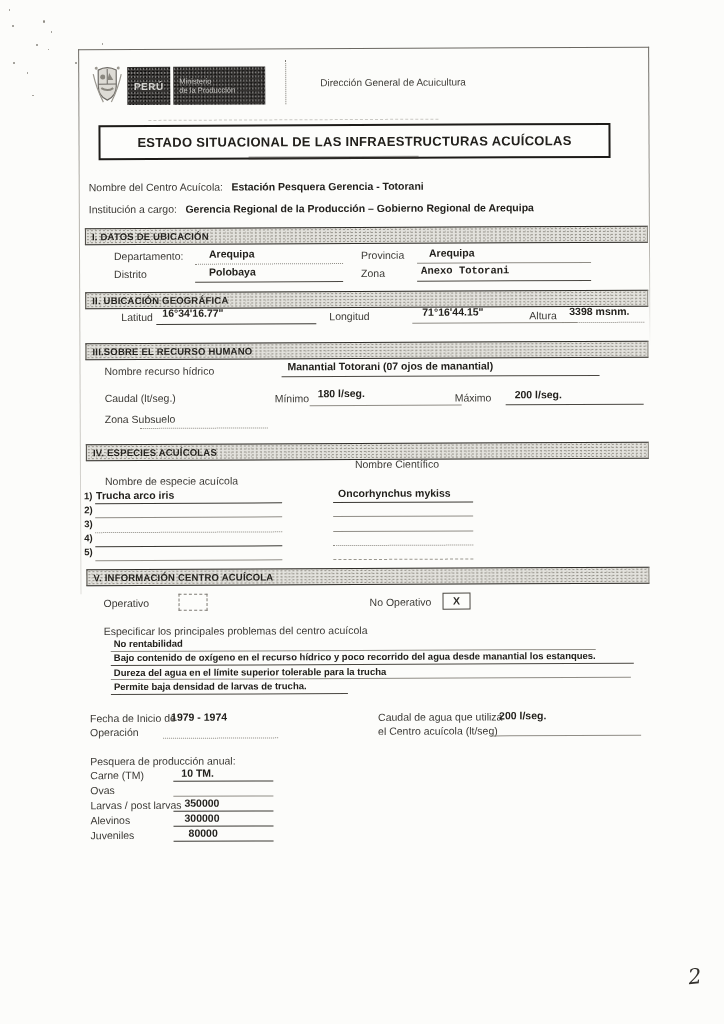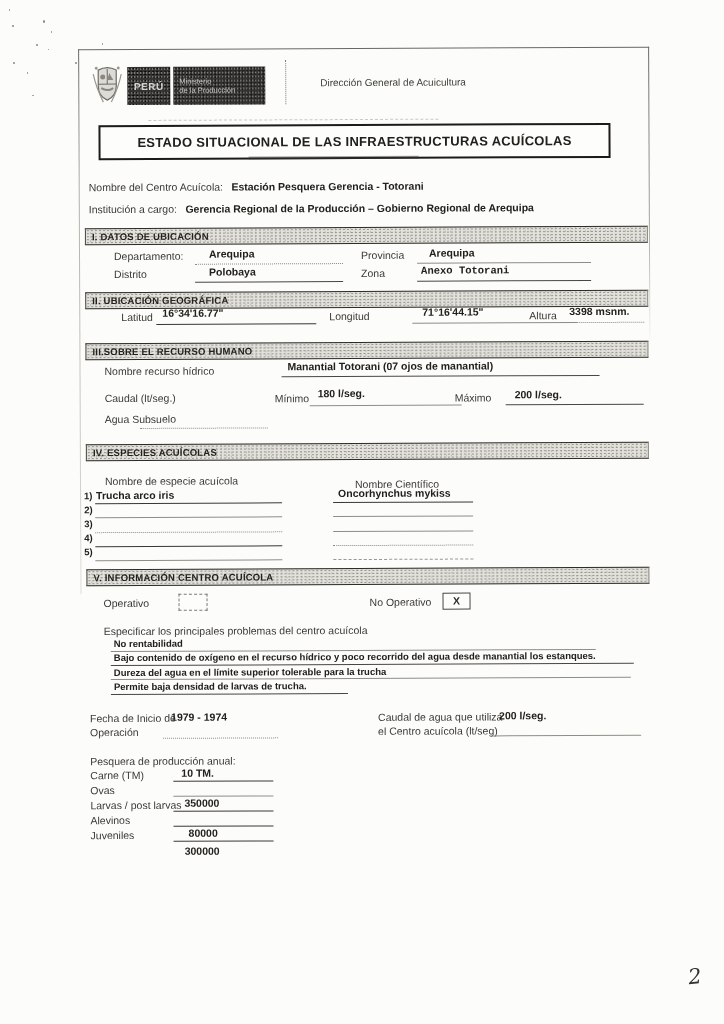--- a/index.html
+++ b/index.html
@@ -129,28 +129,28 @@
   <div class="abs lbl" style="left:105px;top:364px;">Nombre recurso hídrico</div>
   <div class="abs val" style="left:288px;top:360px;">Manantial Totorani (07 ojos de manantial)</div>
   <div class="abs ul ul-solid" style="left:282px;top:376px;width:318px;"></div>
   <div class="abs lbl" style="left:105px;top:391px;">Caudal (lt/seg.)</div>
   <div class="abs lbl" style="left:275px;top:392px;">Mínimo</div>
   <div class="abs val" style="left:318px;top:387px;">180 l/seg.</div>
   <div class="abs ul ul-gray" style="left:310px;top:405px;width:152px;"></div>
   <div class="abs lbl" style="left:455px;top:392px;">Máximo</div>
   <div class="abs val" style="left:515px;top:389px;">200 l/seg.</div>
   <div class="abs ul ul-solid" style="left:506px;top:405px;width:138px;"></div>
-  <div class="abs lbl" style="left:105px;top:412px;">Agua Subsuelo</div>
+  <div class="abs lbl" style="left:105px;top:412px;">Zona Subsuelo</div>
   <div class="abs ul ul-dot" style="left:140px;top:427px;width:128px;"></div>
 
   <div class="abs bar" style="top:443px;">
     <span>IV.  ESPECIES ACUÍCOLAS</span>
   </div>
   <div class="abs lbl" style="left:105px;top:474px;">Nombre de especie acuícola</div>
-  <div class="abs lbl" style="left:335px;top:478px;padding-left:20px;">Nombre Científico</div>
+  <div class="abs lbl" style="left:335px;top:458px;padding-left:20px;">Nombre Científico</div>
 
   <div class="abs val sm" style="left:84px;top:489px;">1)</div>
   <div class="abs val" style="left:96px;top:488px;">Trucha arco iris</div>
   <div class="abs ul ul-dark" style="left:95px;top:502px;width:187px;"></div>
   <div class="abs val" style="left:338px;top:487px;">Oncorhynchus mykiss</div>
   <div class="abs ul ul-dark" style="left:333px;top:502px;width:140px;"></div>
 
   <div class="abs val sm" style="left:84px;top:503px;">2)</div>
   <div class="abs ul ul-gray" style="left:95px;top:516px;width:187px;"></div>
   <div class="abs ul ul-gray" style="left:333px;top:516px;width:140px;"></div>
@@ -202,21 +202,21 @@
   <div class="abs ul ul-dark" style="left:172px;top:780px;width:100px;"></div>
 
   <div class="abs lbl" style="left:89px;top:783px;">Ovas</div>
   <div class="abs ul ul-gray" style="left:172px;top:795px;width:100px;"></div>
 
   <div class="abs lbl" style="left:89px;top:798px;">Larvas / post larvas</div>
   <div class="abs val" style="left:183px;top:796px;">350000</div>
   <div class="abs ul ul-dark" style="left:172px;top:810px;width:100px;"></div>
 
   <div class="abs lbl" style="left:89px;top:813px;">Alevinos</div>
-  <div class="abs val" style="left:183px;top:811px;margin-top:33px;">300000</div>
+  <div class="abs val" style="left:183px;top:811px;">300000</div>
   <div class="abs ul ul-dark" style="left:172px;top:825px;width:100px;"></div>
 
   <div class="abs lbl" style="left:89px;top:828px;">Juveniles</div>
   <div class="abs val" style="left:187px;top:826px;">80000</div>
   <div class="abs ul ul-dark" style="left:172px;top:840px;width:100px;"></div>
 
   <div class="abs" style="left:686px;top:966px;font-family:'DejaVu Serif',serif;font-style:italic;font-size:21px;color:#33312d;transform:rotate(-6deg);">2</div>
 
   </div>
 </div>

